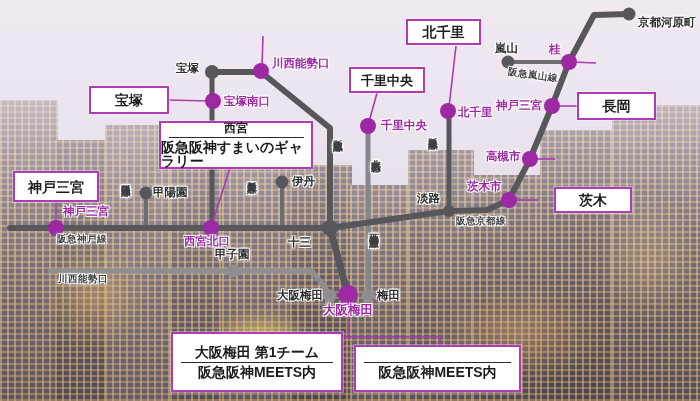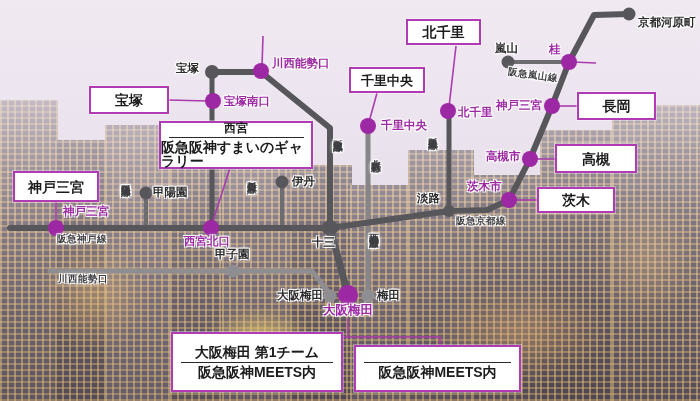--- a/index.html
+++ b/index.html
@@ -136,21 +136,21 @@
   <div class="lbl sta-p" style="left:549px;top:43px;">桂</div>
   <div class="lbl sta-p" style="left:496px;top:99px;">神戸三宮</div>
   <div class="lbl sta-p" style="left:486px;top:150px;">高槻市</div>
   <div class="lbl sta-p" style="left:467px;top:180px;">茨木市</div>
   <div class="lbl sta-p big" style="left:323px;top:304px;">大阪梅田</div>
 
   <div class="lbl sta-d" style="left:176px;top:62px;">宝塚</div>
   <div class="lbl sta-d" style="left:153px;top:186px;">甲陽園</div>
   <div class="lbl sta-d" style="left:292px;top:175px;">伊丹</div>
   <div class="lbl sta-d" style="left:417px;top:192px;">淡路</div>
-  <div class="lbl sta-d" style="left:312px;top:236px;">十三</div>
+  <div class="lbl sta-d" style="left:288px;top:236px;">十三</div>
   <div class="lbl sta-d" style="left:215px;top:248px;">甲子園</div>
   <div class="lbl sta-d" style="left:277px;top:289px;">大阪梅田</div>
   <div class="lbl sta-d" style="left:377px;top:289px;">梅田</div>
   <div class="lbl sta-d" style="left:495px;top:42px;">嵐山</div>
   <div class="lbl sta-d" style="left:638px;top:16px;">京都河原町</div>
 
   <div class="lbl line-lbl" style="left:16px;top:234px;margin-left:41px;">阪急神戸線</div>
   <div class="lbl line-lbl" style="left:58px;top:274px;">川西能勢口</div>
   <div class="lbl line-lbl vert" style="left:121px;top:176px;">阪急甲陽線</div>
   <div class="lbl line-lbl vert" style="left:247px;top:173px;">阪急伊丹線</div>
@@ -174,24 +174,21 @@
   </div>
   <div class="mbox" style="left:349px;top:67px;width:76px;height:26px;">
     <div class="t" style="font-size:13px;">千里中央</div>
   </div>
   <div class="mbox" style="left:406px;top:19px;width:75px;height:26px;">
     <div class="t">北千里</div>
   </div>
   <div class="mbox" style="left:577px;top:92px;width:79px;height:28px;">
     <div class="t">長岡</div>
   </div>
-  <div class="mbox" style="left:555px;top:144px;width:82px;height:29px;">
-    <div class="t">高槻</div>
-  </div>
-  <div class="mbox" style="left:537px;top:187px;width:78px;height:26px;">
+  <div class="mbox" style="left:554px;top:187px;width:78px;height:26px;">
     <div class="t">茨木</div>
   </div>
   <div class="mbox" style="left:171px;top:332px;width:172px;height:60px;">
     <div class="t">大阪梅田 第1チーム</div>
     <div class="dvd"></div>
     <div class="sub">阪急阪神MEETS内</div>
   </div>
   <div class="mbox" style="left:354px;top:345px;width:167px;height:47px;">
     <div class="dvd"></div>
     <div class="sub">阪急阪神MEETS内</div>

